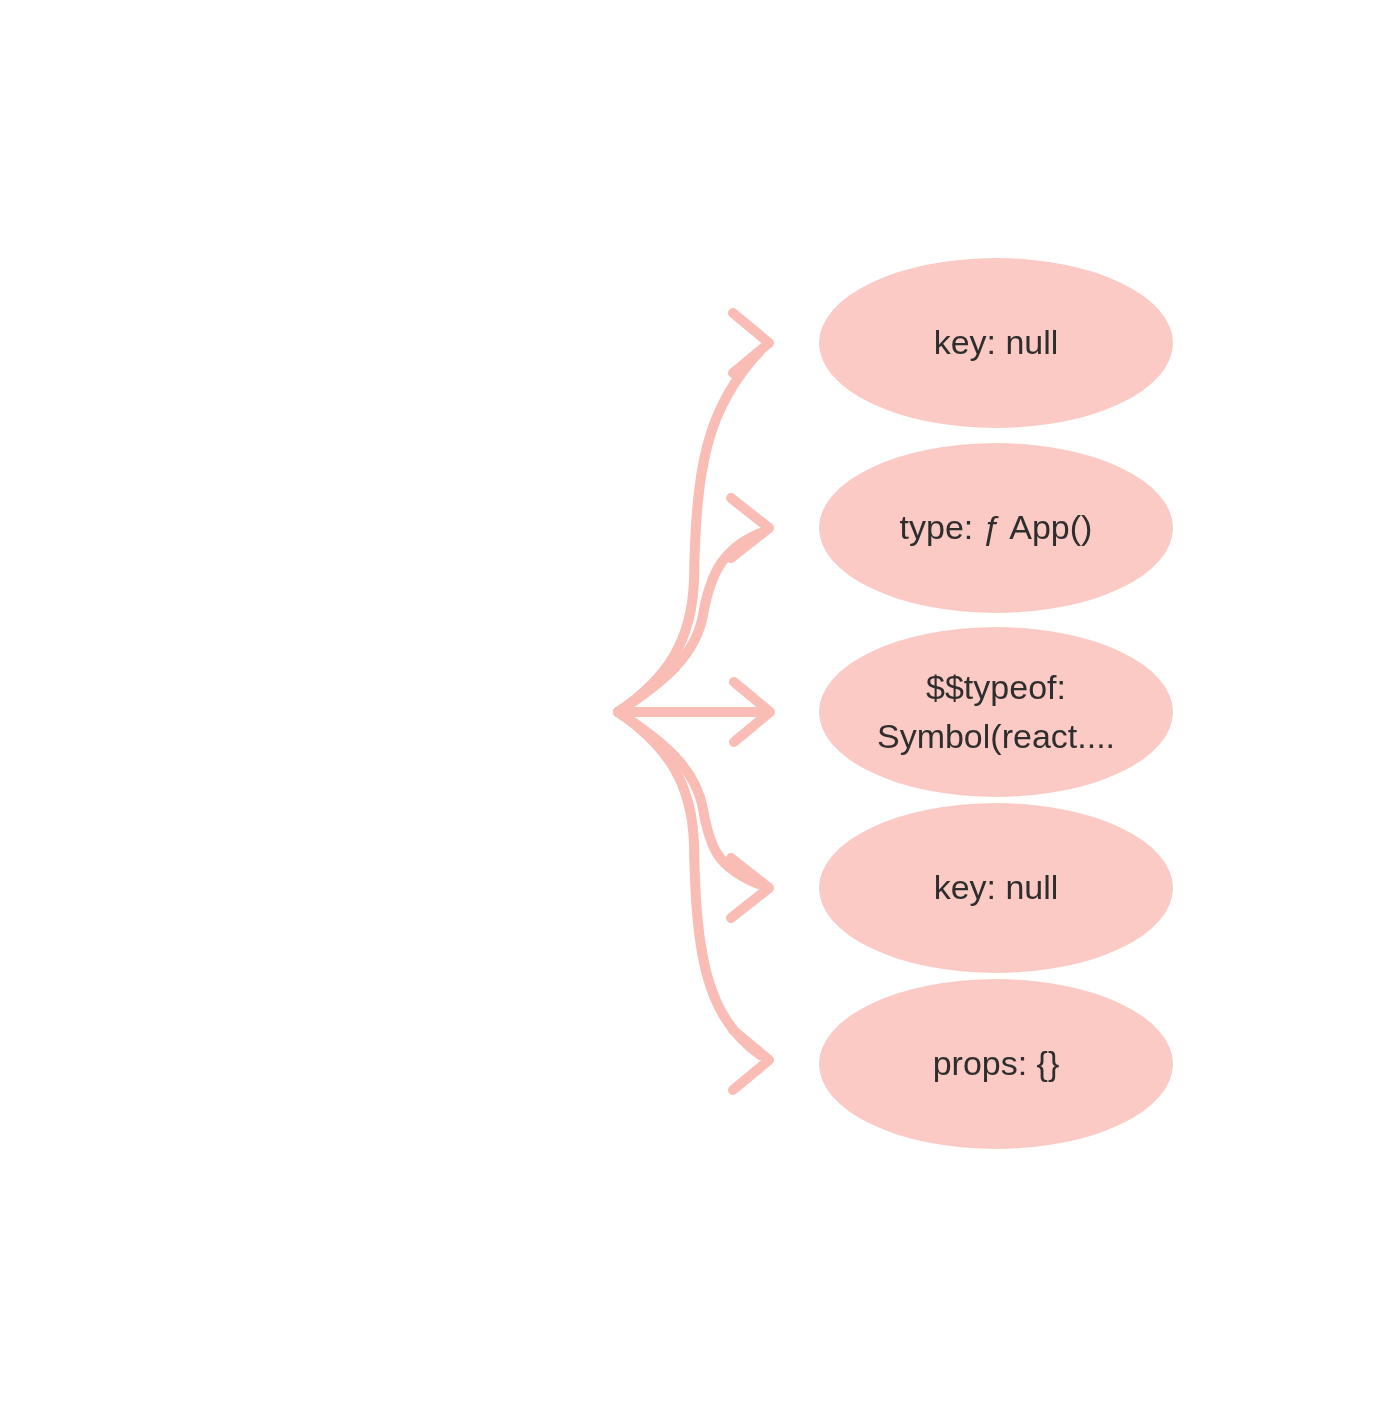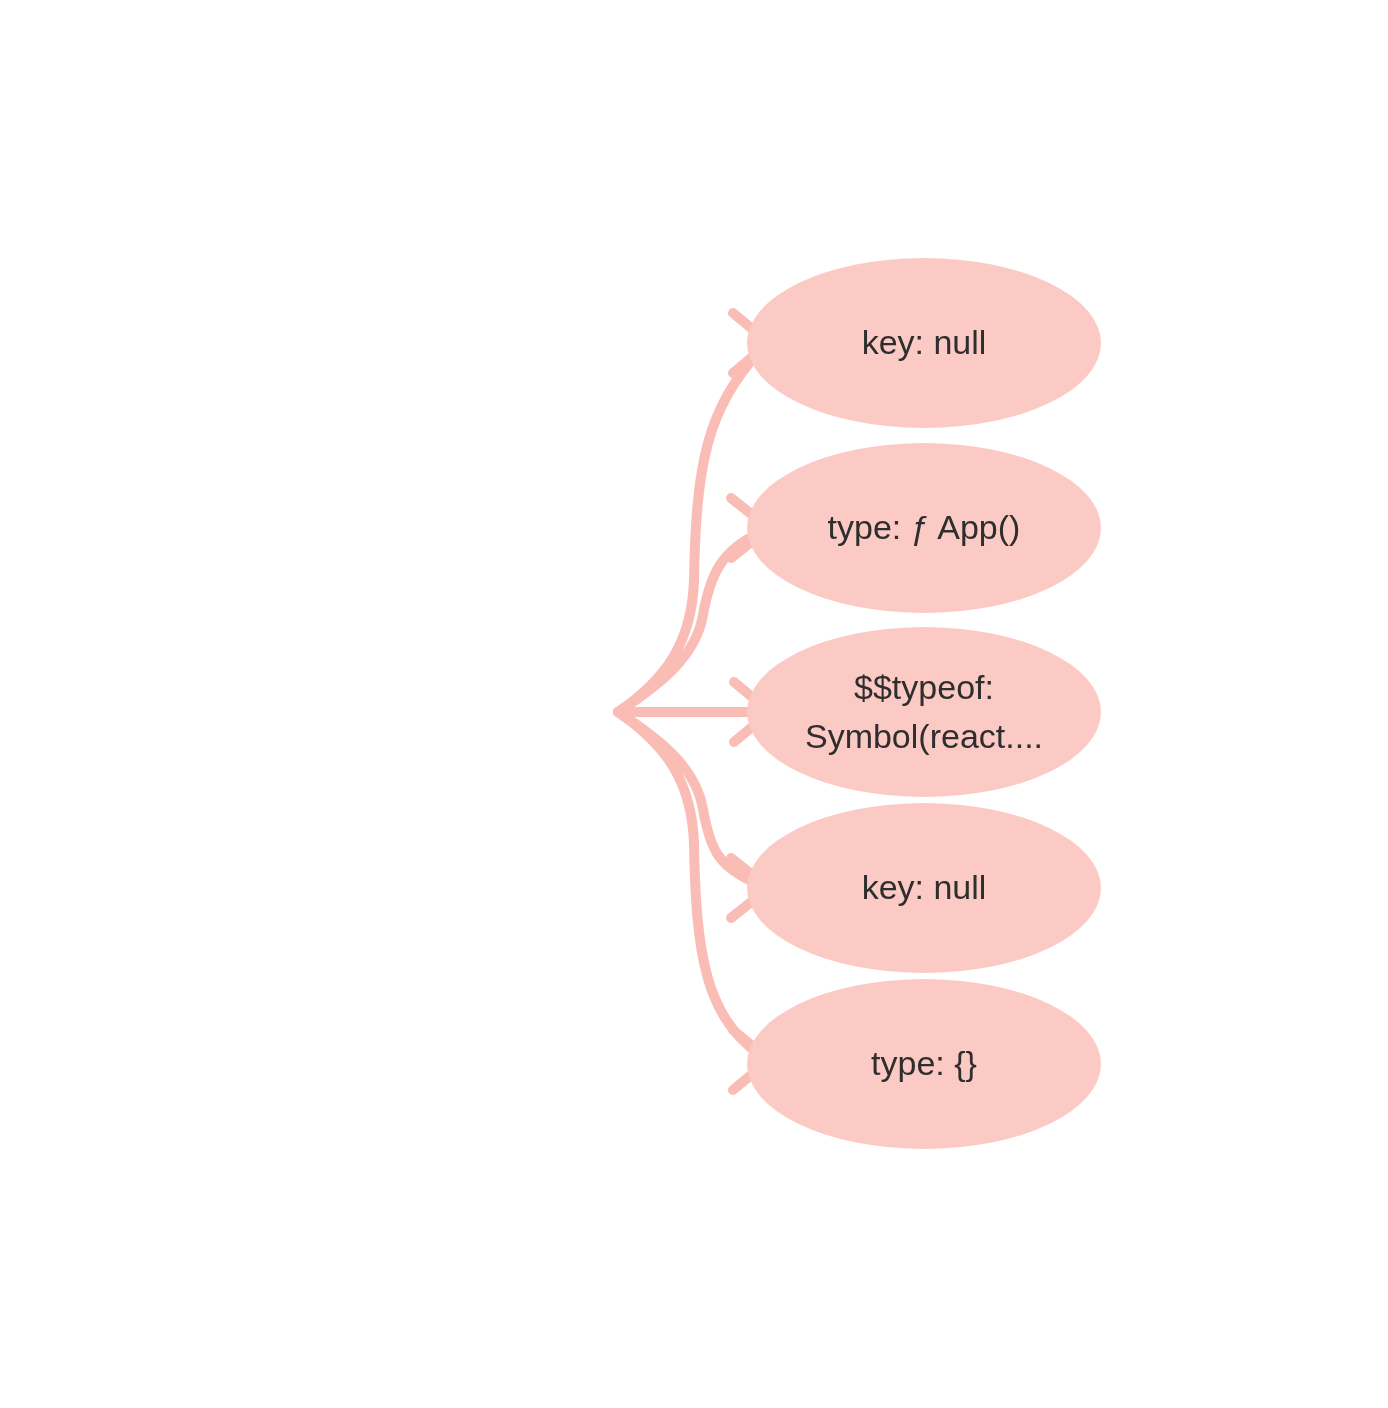--- a/index.html
+++ b/index.html
@@ -48,21 +48,21 @@
     color: var(--text);
   }
   #root-node {
     left: 258px;
     top: 536px;
     width: 354px;
     height: 354px;
     border-radius: 50%;
   }
   .child-node {
-    left: 747px;
+    left: 819px;
     width: 354px;
     height: 170px;
     border-radius: 50%;
     text-align: center;
   }
   #child-node-key-1   { top: 258px; }
   #child-node-type    { top: 443px; }
   #child-node-typeof  { top: 627px; }
   #child-node-key-2   { top: 803px; }
   #child-node-props   { top: 979px; }
@@ -92,16 +92,16 @@
   <div class="node child-node" id="child-node-typeof">
     <div class="node-label">$$typeof:
 Symbol(react....</div>
   </div>
 
   <div class="node child-node" id="child-node-key-2">
     <div class="node-label">key: null</div>
   </div>
 
   <div class="node child-node" id="child-node-props">
-    <div class="node-label">type: {}</div>
+    <div class="node-label">props: {}</div>
   </div>
 
 </div>
 
 </body></html>

